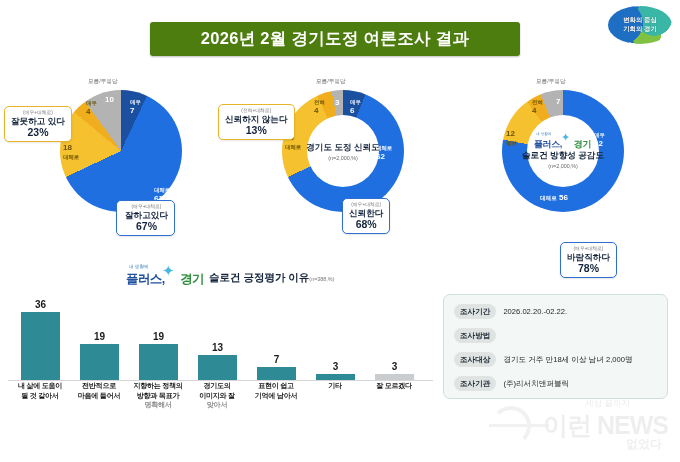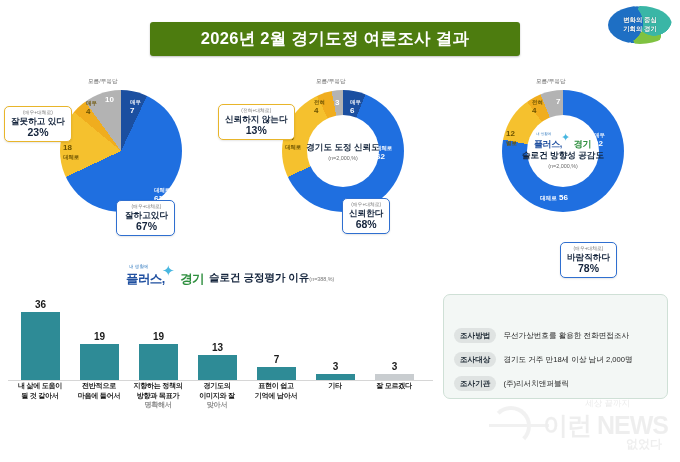--- a/index.html
+++ b/index.html
@@ -311,23 +311,26 @@
   </div>
   <div class="bar-lab" style="left:296px;">
     <div>기타</div>
   </div>
   <div class="bar-lab" style="left:355px;">
     <div>잘 모르겠다</div>
   </div>
 </div>
 
 <div id="info-panel">
+  <div class="info-row" style="top:8px;">
+    <span class="info-key">조사기간</span>
+    <span class="info-val">2026.02.20.-02.22.</span>
+  </div>
   <div class="info-row" style="top:32px;">
     <span class="info-key">조사방법</span>
-    <span class="info-val">무선가상번호를 활용한 전화면접조사</span>
   </div>
   <div class="info-row" style="top:56px;">
     <span class="info-key">조사대상</span>
     <span class="info-val">경기도 거주 만18세 이상 남녀 2,000명</span>
   </div>
   <div class="info-row" style="top:80px;">
     <span class="info-key">조사기관</span>
     <span class="info-val">(주)리서치앤퍼블릭</span>
   </div>
 </div>

